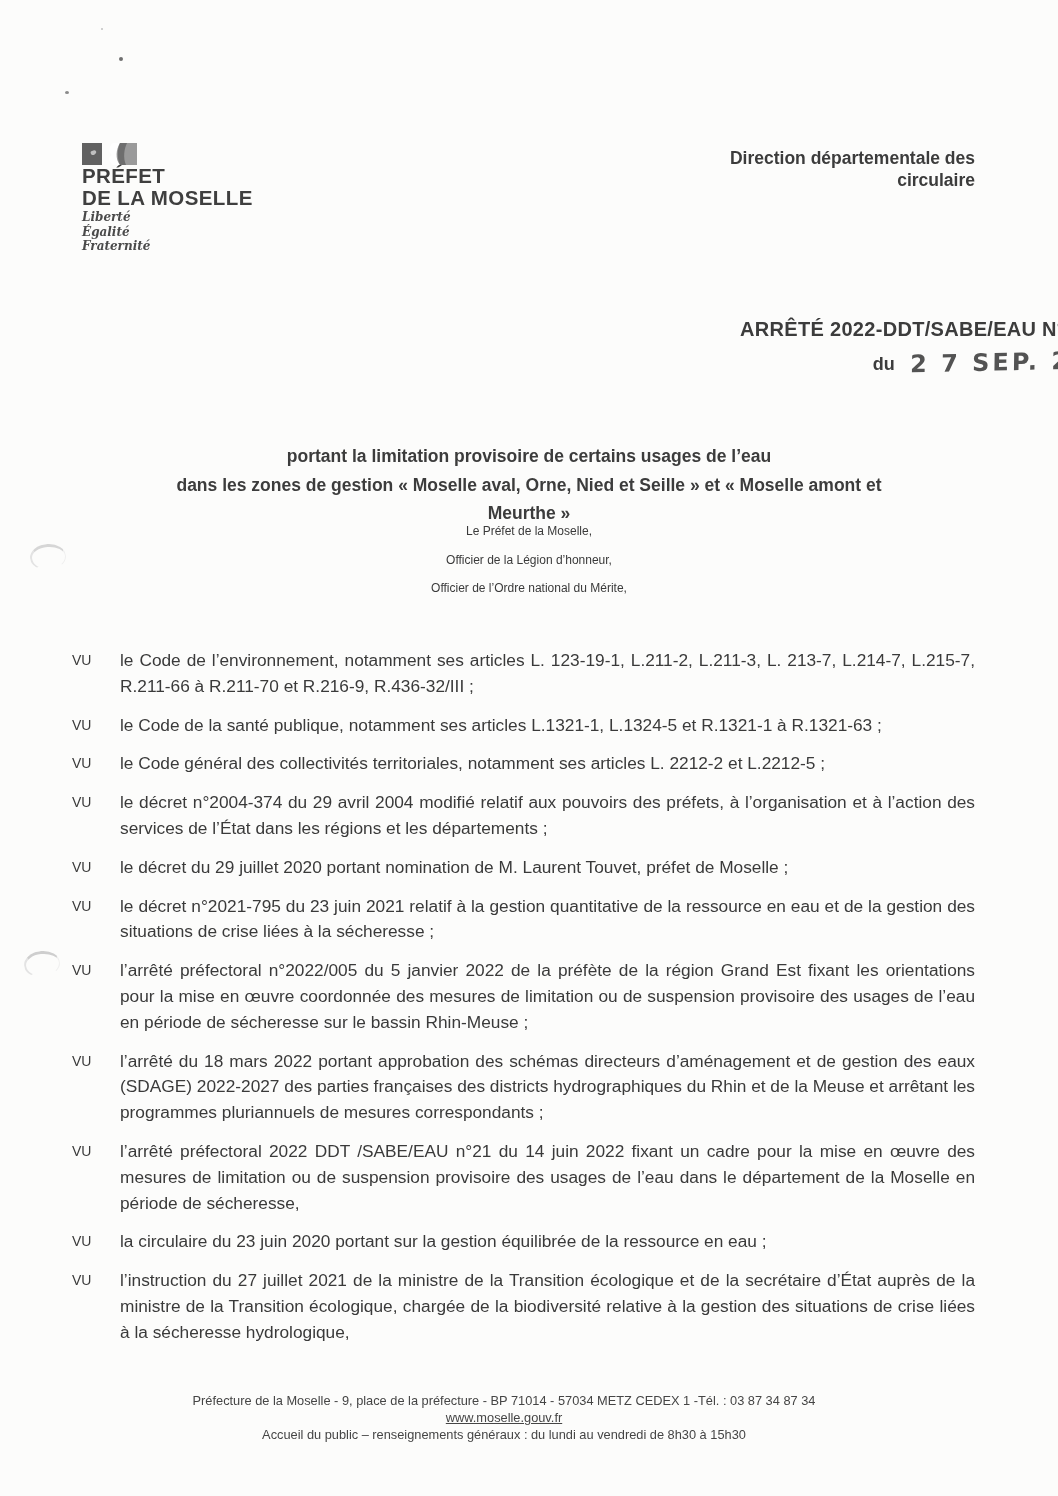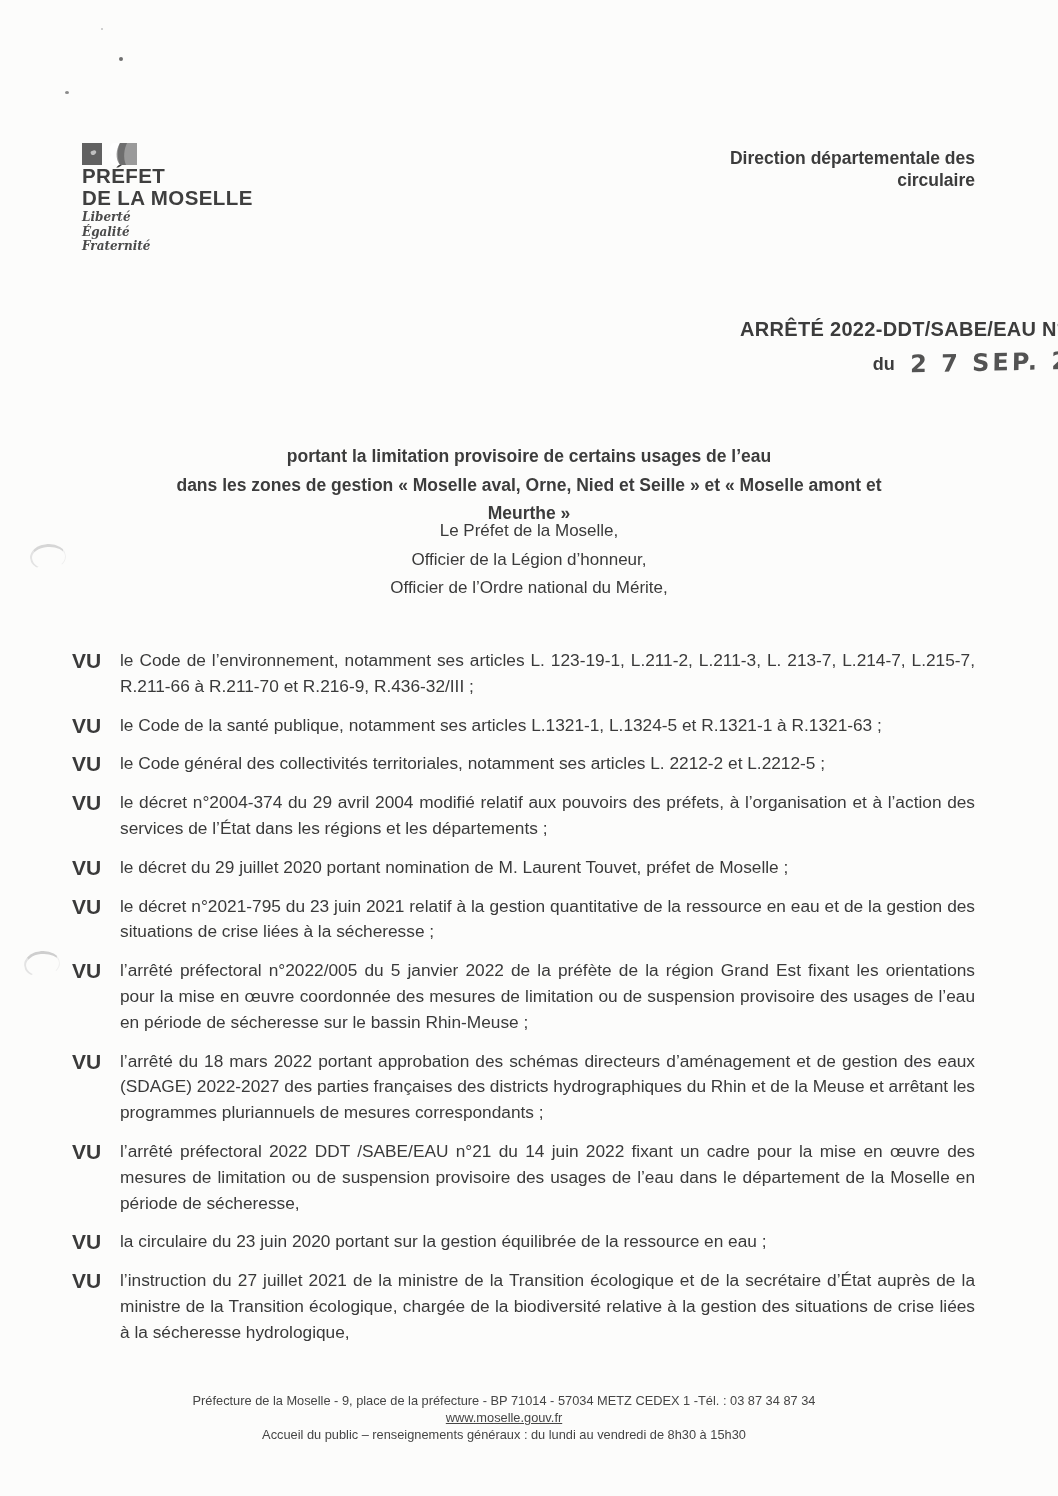--- a/index.html
+++ b/index.html
@@ -40,26 +40,26 @@
   .title-line2{margin-top:7px;font-size:18px;transform:translateX(36px);}
   .stamp{display:inline-block;margin-left:10px;
          font-family:"DejaVu Sans", sans-serif;font-weight:bold;
          font-size:24px;letter-spacing:3px;color:#474747;
          transform:rotate(-1.2deg) skewX(-2deg);opacity:.93;}
 
   
   .subject{position:absolute;left:0;top:412px;width:100%;text-align:center;
            font-weight:bold;font-size:17.5px;line-height:28.5px;color:#3c3c3c;margin-top:30px;}
   .salutation{position:absolute;left:0;top:517px;width:100%;text-align:center;
-              font-size:17px;line-height:28.5px;}
+              font-size:12px;line-height:28.5px;}
 
   
   .vu-list{position:absolute;left:72px;top:648px;width:903px;}
   .vu-item{display:flex;margin-bottom:13px;}
-  .vu-label{flex:none;width:48px;font-weight:bold;font-size:21px;line-height:25.8px;}
+  .vu-label{flex:none;width:48px;font-weight:normal;font-size:14px;line-height:25.8px;}
   .vu-text{flex:1;font-size:17.3px;line-height:25.8px;text-align:justify;}
 
   
   .footer{position:absolute;left:0;top:1392px;width:100%;text-align:center;
           font-size:12.8px;line-height:17px;color:#454545;transform:translateX(-25px);}
   .footer .link{text-decoration:underline;color:#454545;}
 </style>
 </head>
 <body>
 

